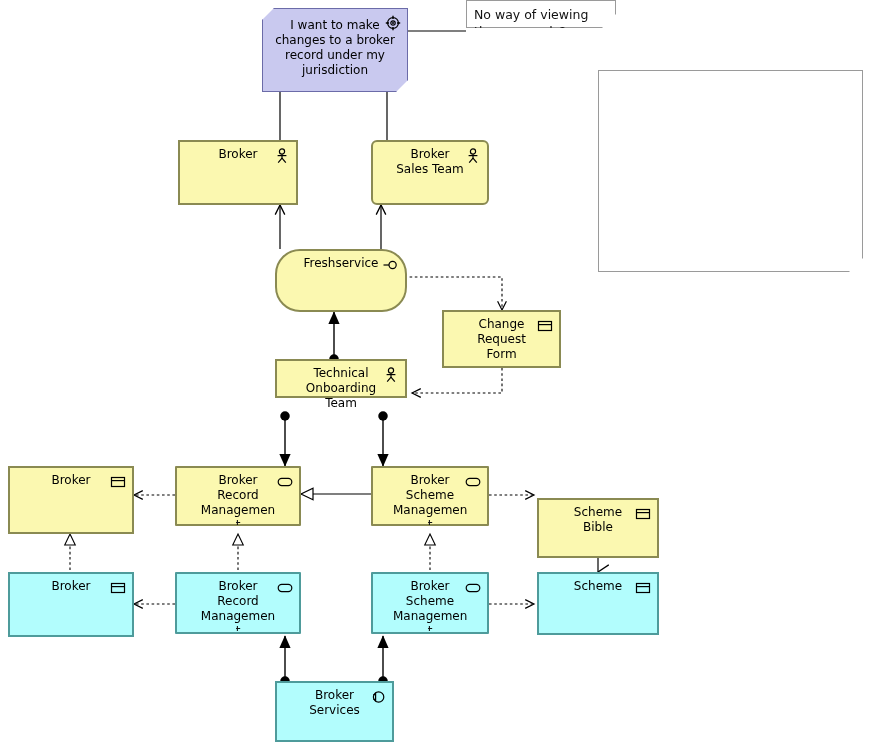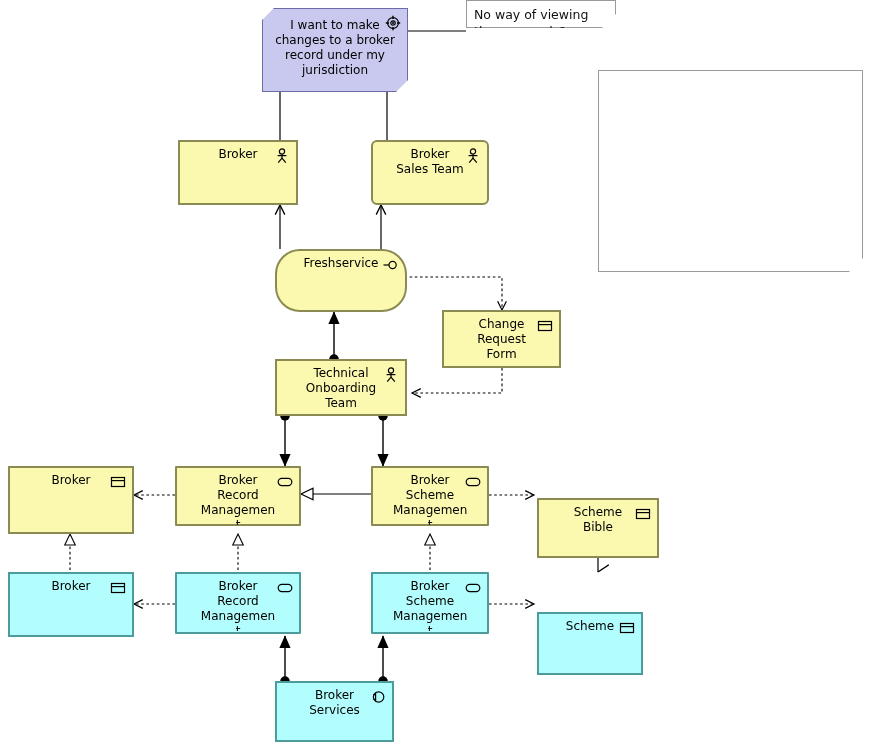--- a/index.html
+++ b/index.html
@@ -148,21 +148,21 @@
   </div>
 
   <div class="node yellow" style="left:442px;top:310px;width:119px;height:58px;">
     <div class="label">Change Request Form</div>
     <svg class="badge" viewBox="0 0 16 16">
       <rect x="1.5" y="3.5" width="13" height="9" fill="none" stroke="#000" stroke-width="1.2"></rect>
       <line x1="1.5" y1="6.6" x2="14.5" y2="6.6" stroke="#000" stroke-width="1.2"></line>
     </svg>
   </div>
 
-  <div class="node yellow" style="left:275px;top:359px;width:132px;height:57px;">
+  <div class="node yellow" style="left:275px;top:359px;width:132px;height:39px;">
     <div class="label">Technical Onboarding Team</div>
     <svg class="badge" viewBox="0 0 16 16">
       <circle cx="8" cy="3.4" r="2.6" fill="none" stroke="#000" stroke-width="1.2"></circle>
       <line x1="8" y1="6" x2="8" y2="10.6" stroke="#000" stroke-width="1.2"></line>
       <line x1="3.6" y1="7.6" x2="12.4" y2="7.6" stroke="#000" stroke-width="1.2"></line>
       <line x1="8" y1="10.2" x2="4.2" y2="14.6" stroke="#000" stroke-width="1.2"></line>
       <line x1="8" y1="10.2" x2="11.8" y2="14.6" stroke="#000" stroke-width="1.2"></line>
     </svg>
   </div>
 
@@ -215,21 +215,21 @@
   </div>
 
   <div class="node cyan rounded" style="left:371px;top:572px;width:118px;height:62px;">
     <div class="label">Broker Scheme Managemen</div>
     <div class="clip" style="top:50px;">t</div>
     <svg class="badge" viewBox="0 0 16 16">
       <rect x="1.2" y="4.4" width="13.6" height="7.2" rx="3.6" fill="none" stroke="#000" stroke-width="1.2"></rect>
     </svg>
   </div>
 
-  <div class="node cyan" style="left:537px;top:572px;width:106px;height:63px;margin-top:40px;">
+  <div class="node cyan" style="left:537px;top:572px;width:122px;height:63px;">
     <div class="label">Scheme</div>
     <svg class="badge" viewBox="0 0 16 16">
       <rect x="1.5" y="3.5" width="13" height="9" fill="none" stroke="#000" stroke-width="1.2"></rect>
       <line x1="1.5" y1="6.6" x2="14.5" y2="6.6" stroke="#000" stroke-width="1.2"></line>
     </svg>
   </div>
 
   <div class="node cyan" style="left:275px;top:681px;width:119px;height:61px;">
     <div class="label">Broker Services</div>
     <svg class="badge" viewBox="0 0 16 16">

